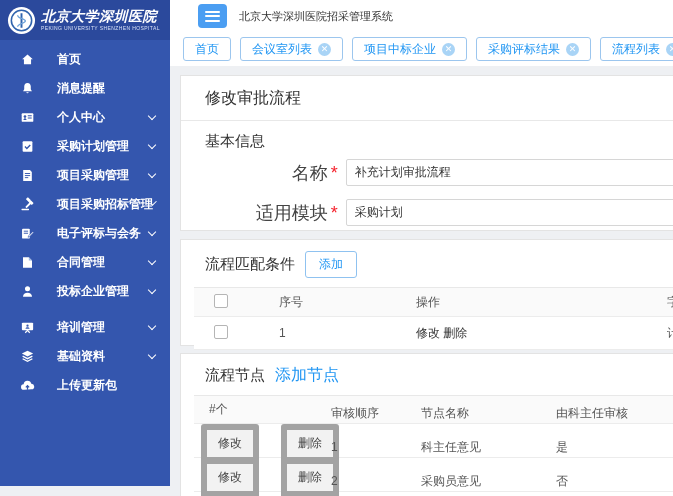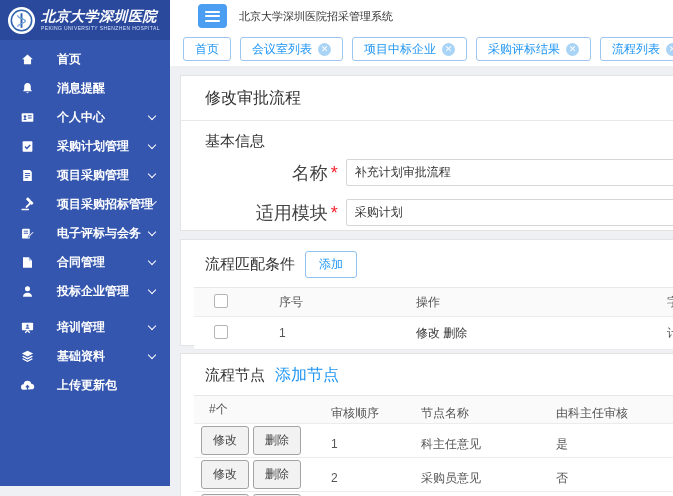--- a/index.html
+++ b/index.html
@@ -56,21 +56,21 @@
   .t1 .trow { grid-template-columns:64px 137px 251px 80px; height:33px; }
   .t1 .thead { height:30px; }
   .t1 .c0 { padding-left:20px; }
   .t1 .c1,.t1 .c2,.t1 .c3 { padding-left:21px; }
   .t2 .trow { grid-template-columns:122px 90px 135px 160px; height:34px; }
   .t2 .thead { height:29px; }
   .t2 .c0 { padding-left:7px; display:flex; align-items:center; }
   .t2 .thead .c0 { padding-left:15px; }
   .t2 .c1,.t2 .c2,.t2 .c3 { padding-left:15px;margin-top:7px; }
   .cbx { width:14px; height:14px; border:1px solid #b5b5b5; border-radius:2px; background:#fff; appearance:none; cursor:pointer; }
-  .mini-btn { background:#f2f2f2; border:1px solid #a3a3a3; border-radius:3px; padding:5px 11px; font-size:12px; color:#444; margin-right:4px; cursor:pointer; font-family:inherit; white-space:nowrap; }
+  .mini-btn { background:#f2f2f2; border:6px solid #a3a3a3; border-radius:3px; padding:5px 11px; font-size:12px; color:#444; margin-right:22px; cursor:pointer; font-family:inherit; white-space:nowrap; }
   .rowlinks { color:#333; }
 </style>
 </head>
 <body>
 
 <div class="page">
 
   <div class="sidebar">
     <div class="side-header">
       <svg class="logo" viewBox="0 0 30 30">

